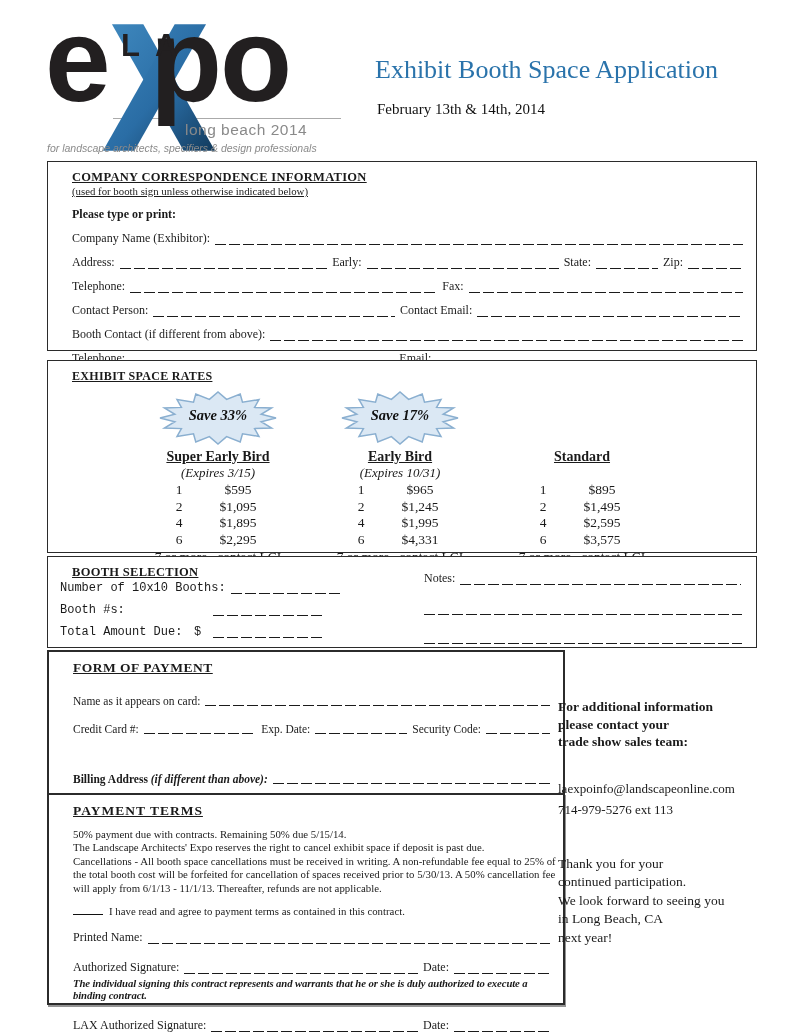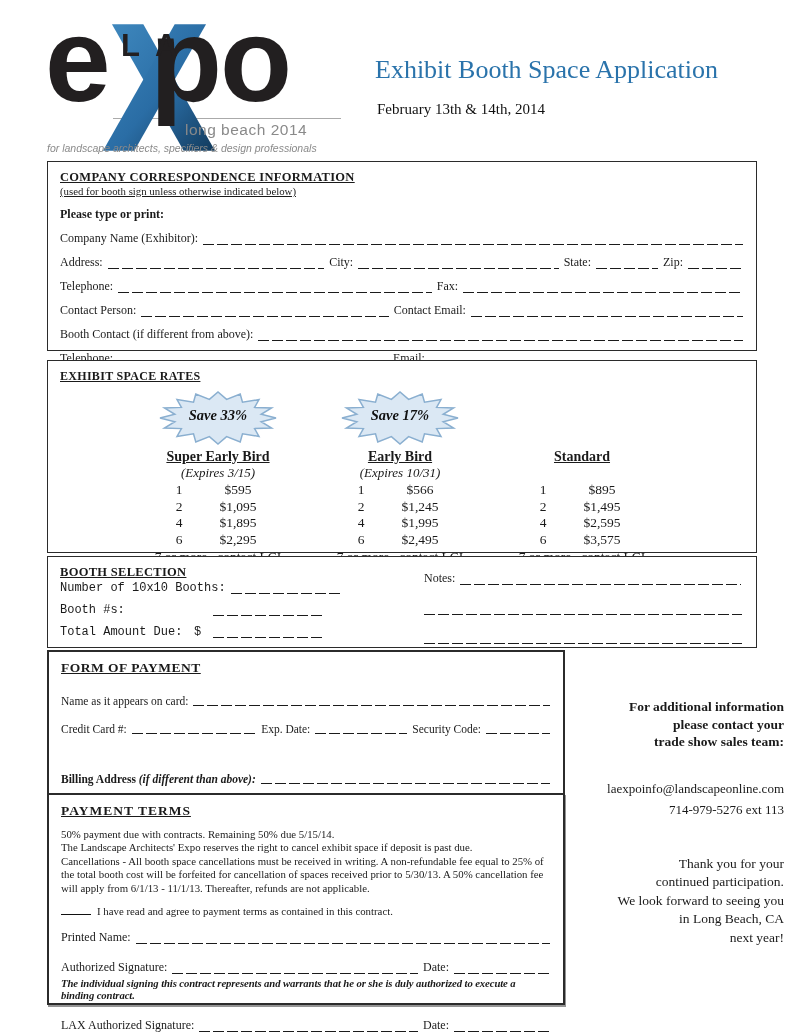--- a/index.html
+++ b/index.html
@@ -27,21 +27,21 @@
     font-family:"Liberation Sans", sans-serif; font-size:15.5px; color:#8a8a8a;
     letter-spacing:0.5px; }
   .logo-tagline { position:absolute; left:0; top:128px; width:100%; z-index:5;
     font-family:"Liberation Sans", sans-serif; font-style:italic; font-size:10.5px;
     color:#8a8a8a; }
   #doc-title { position:absolute; left:375px; top:55px; font-size:26px;
     color:#2a73ab; }
   #doc-date { position:absolute; left:377px; top:101px; font-size:15px; color:#111; }
 
   
-  .box { position:absolute; border:1.5px solid #2b2b2b; background:#fff; padding:8px 12px 0 12px; }
+  .box { position:absolute; border:1.5px solid #2b2b2b; background:#fff; padding:8px 12px 0 24px; }
   #box-company { left:47px; top:161px; width:710px; height:190px; }
   #box-rates   { left:47px; top:360px; width:710px; height:193px; }
   #box-booth   { left:47px; top:556px; width:710px; height:92px; }
   #box-payment { left:47px; top:650px; width:518px; height:156px; border-width:2px; }
   #box-terms   { left:47px; top:793px; width:518px; height:212px; border-width:2px;
                  box-shadow:1px 2px 0 rgba(60,60,60,.55); }
 
   .sec-h { font-weight:bold; font-size:12.5px; text-decoration:underline; letter-spacing:.3px; }
   .sec-sub { font-size:10.8px; text-decoration:underline; }
   .bold-line { font-weight:bold; font-size:12px; }
@@ -93,21 +93,21 @@
   .terms-body { margin-top:9px; font-size:10.8px; line-height:13.4px; width:496px; }
   .terms-body .tline { display:block; }
   .agree-row { display:flex; align-items:center; margin-top:10px; font-size:10.8px; }
   .initial-line { width:30px; height:8px; border-bottom:1.2px solid #111; margin-right:6px; }
   #row-printed { margin-top:13px; }
   #row-auth { margin-top:15px; }
   .warranty { font-size:10.7px; font-weight:bold; font-style:italic; margin-top:2px; letter-spacing:-0.1px; }
   #row-lax { margin-top:17px; }
 
   
-  #sidebar { position:absolute; left:558px; top:698px; width:226px; text-align:right; }
+  #sidebar { position:absolute; left:558px; top:698px; width:226px; text-align:left; }
   .sb-contact { font-weight:bold; font-size:13.5px; line-height:17.5px; white-space:pre-line; }
   .sb-email { margin-top:30px; font-size:13px; }
   .sb-phone { margin-top:5px; font-size:13px; }
   .sb-thanks { margin-top:37px; font-size:13.5px; line-height:18.5px; white-space:pre-line; }
 </style>
 </head>
 <body>
 
 <div id="page">
 
@@ -138,21 +138,21 @@
     <div class="sec-sub">(used for booth sign unless otherwise indicated below)</div>
     <div class="bold-line" style="margin-top:10px">Please type or print:</div>
 
     <div class="frow">
       <span class="lbl">Company Name (Exhibitor):</span>
       <span class="fill"></span>
     </div>
     <div class="frow">
       <span class="lbl">Address:</span>
       <span class="fill" style="flex:1.08"></span>
-      <span class="lbl">City:</span>
+      <span class="lbl">Early:</span>
       <span class="fill"></span>
       <span class="lbl">State:</span>
       <span class="fill wState"></span>
       <span class="lbl">Zip:</span>
       <span class="fill wZip"></span>
     </div>
     <div class="frow">
       <span class="lbl">Telephone:</span>
       <span class="fill" style="flex:1.12"></span>
       <span class="lbl">Fax:</span>
@@ -214,33 +214,33 @@
       <div class="burst">
         <svg width="124" height="54" viewBox="0 0 120 54">
           <polygon fill="#dbe8f4" stroke="#8aafd0" stroke-width="1.5" points="118,27 103.2,30.7 113.6,37 96.6,37.6 101,45.4 84.5,42.8 82.2,51 68.6,45.6 60,53 51.4,45.6 37.8,51 35.5,42.8 19,45.4 23.4,37.6 6.4,37 16.8,30.7 2,27 16.8,23.3 6.4,17 23.4,16.4 19,8.6 35.5,11.2 37.8,3 51.4,8.4 60,1 68.6,8.4 82.2,3 84.5,11.2 101,8.6 96.6,16.4 113.6,17 103.2,23.3"></polygon>
         </svg>
         <span class="burst-text">Save 17%</span>
       </div>
       <div class="rate-name">Early Bird</div>
       <div class="rate-exp">(Expires 10/31)</div>
       <div class="rate-row">
           <span class="qty">1</span>
-          <span class="price">$566</span>
+          <span class="price">$965</span>
         </div>
       <div class="rate-row">
           <span class="qty">2</span>
           <span class="price">$1,245</span>
         </div>
       <div class="rate-row">
           <span class="qty">4</span>
           <span class="price">$1,995</span>
         </div>
       <div class="rate-row">
           <span class="qty">6</span>
-          <span class="price">$2,495</span>
+          <span class="price">$4,331</span>
         </div>
       <div class="rate-more">
           <span>7 or more</span>
           <span>contact LCI</span>
         </div>
     </div>
 
     <div class="rate-col" style="left:442px">
       <div class="burst-spacer"></div>
       <div class="rate-name">Standard</div>

